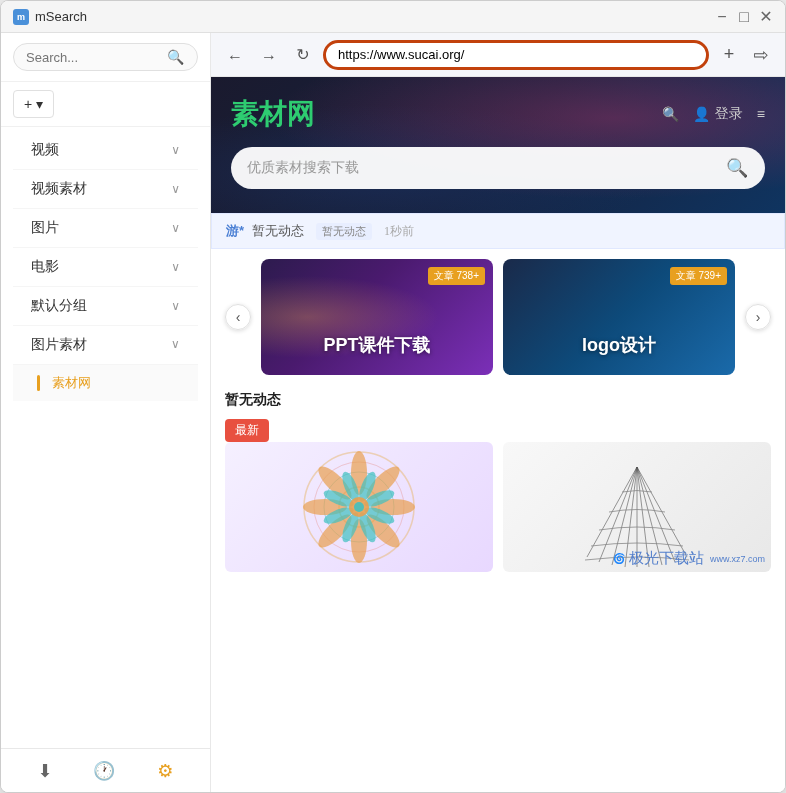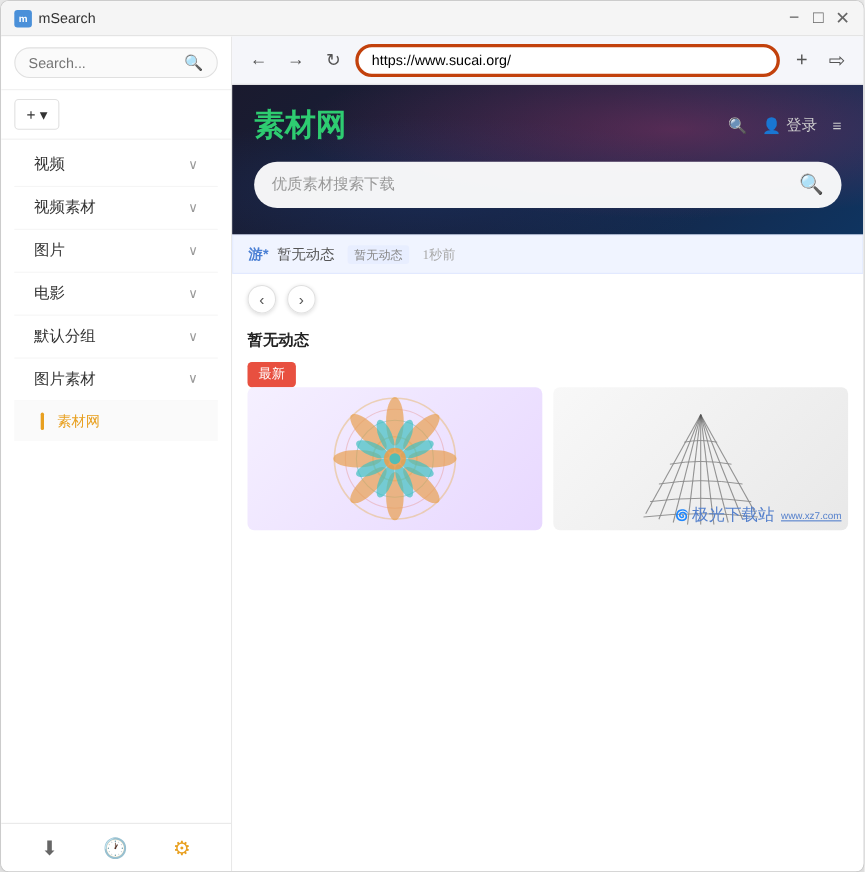--- a/index.html
+++ b/index.html
@@ -645,20 +645,36 @@
           <span>暂无动态</span>
           <span class="status-label">暂无动态</span>
           <span class="status-time">1秒前</span>
         </div>
 
         <div class="cards-section">
           <div class="cards-container">
             <div class="card-prev">
               <span>‹</span>
             </div>
+            <div class="cards-inner">
+
+              <div class="card">
+                <div class="card-bg-ppt"></div>
+                <div class="card-sparkles"></div>
+                <div class="card-badge">文章 738+</div>
+                <div class="card-title">PPT课件下载</div>
+              </div>
+
+              <div class="card">
+                <div class="card-bg-logo"></div>
+                <div class="card-badge">文章 739+</div>
+                <div class="card-title">logo设计</div>
+              </div>
+
+            </div>
             <div class="card-next">
               <span>›</span>
             </div>
           </div>
         </div>
 
         <div class="articles-section">
           <div class="articles-header">
             <span class="articles-header-title">暂无动态</span>
           </div>
@@ -718,21 +734,21 @@
                   <path d="M-38,63 Q0,57 38,63" fill="none" stroke="#888" stroke-width="0.8"></path>
                   <path d="M-46,79 Q0,73 46,79" fill="none" stroke="#888" stroke-width="0.8"></path>
                   <path d="M-52,93 Q0,87 52,93" fill="none" stroke="#888" stroke-width="0.8"></path>
                 </g>
               </svg>
 
               <div class="watermark">
                 <span style="color:#5580cc;font-size:10px;">🌀</span>
                 <span style="color:#5580cc;font-size:15px;">极光下载站</span>
                 <br>
-                <span style="color:#5580cc;font-size:9px;text-decoration:underline;">www.xz7.com</span>
+                <span style="color:#5580cc;font-size:9px;">www.xz7.com</span>
               </div>
             </div>
 
           </div>
         </div>
 
       </div>
     </div>
 
   </div>

